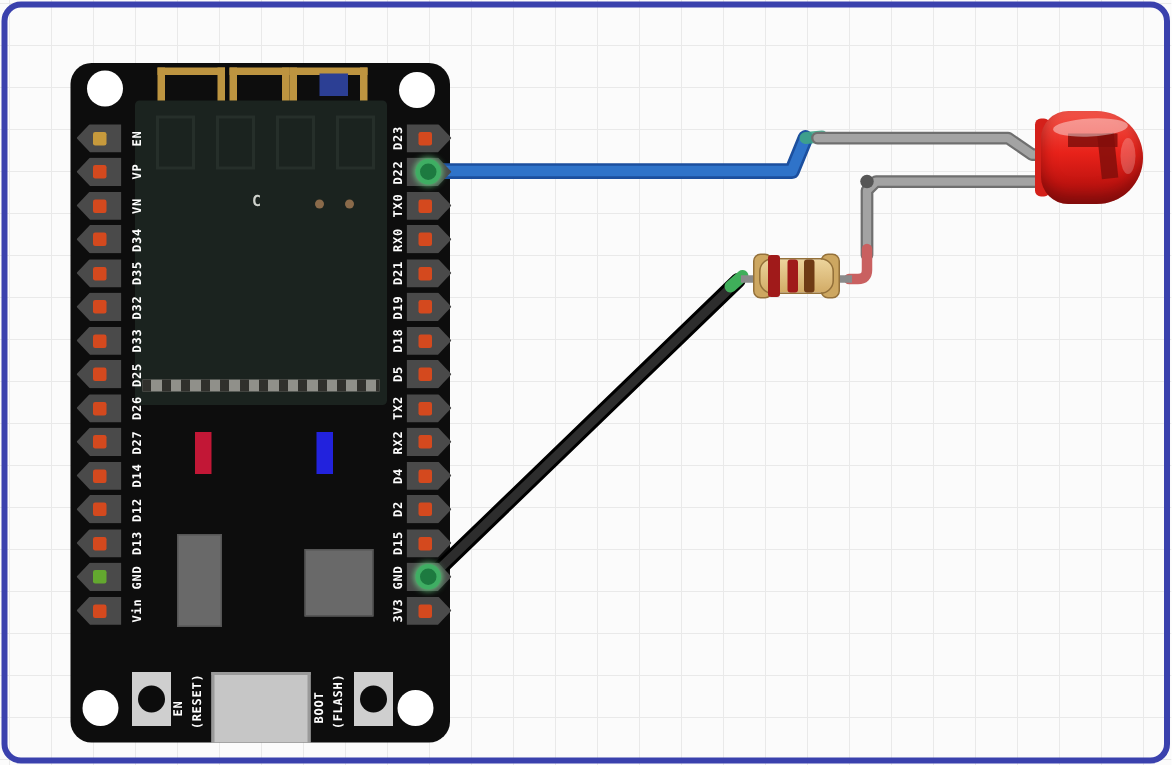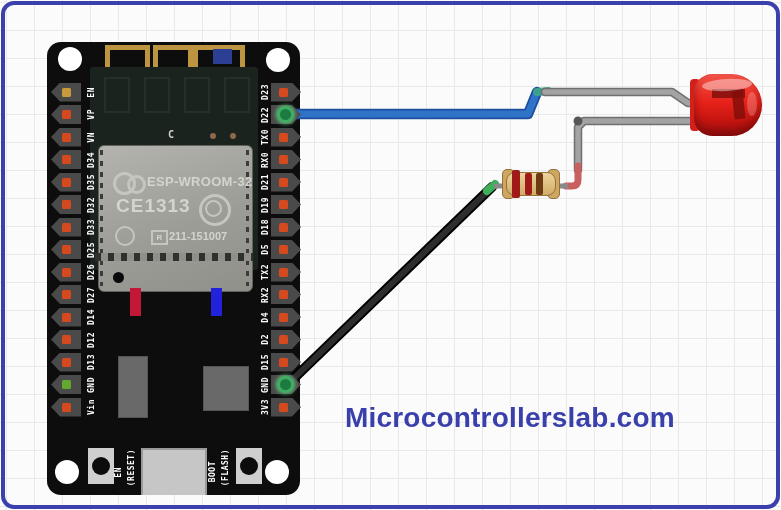--- a/index.html
+++ b/index.html
@@ -102,39 +102,20 @@
 
     <div id="module">
       <div class="ant-slot" style="left:14px"></div>
       <div class="ant-slot" style="left:54px"></div>
       <div class="ant-slot" style="left:94px"></div>
       <div class="ant-slot" style="left:134px"></div>
       <div id="ant-mark">C</div>
       <div class="bronze-dot" style="left:120px"></div>
       <div class="bronze-dot" style="left:140px"></div>
 
-      <div id="shield">
-        <div class="cast" style="left:1px"></div>
-        <div class="cast" style="left:147px"></div>
-
-        <div class="logo-ring" style="left:14px;top:26px;width:17px;height:17px"></div>
-        <div class="logo-ring" style="left:28px;top:29px;width:13px;height:13px"></div>
-        <div class="shield-text" id="mod-title">ESP-WROOM-32</div>
-
-        <div class="shield-text" id="mod-ce">CE1313</div>
-        <div class="logo-ring" style="left:100px;top:48px;width:26px;height:26px"></div>
-        <div class="logo-ring" style="left:106px;top:54px;width:13px;height:13px;border-width:2px"></div>
-
-        <div class="logo-ring" style="left:16px;top:80px;width:16px;height:16px;border-width:2px"></div>
-        <div id="rbox">R</div>
-        <div class="shield-text" id="mod-cert">211-151007</div>
-
-        <div class="shield-text" id="mod-fcc">FCC ID:2AC7Z-ESPWROOM32</div>
-        <div id="pin1-dot"></div>
-      </div>
       <div id="shield-band"></div>
     </div>
 
     <div class="onled" style="left: 83px; top: 246px; background-color: rgb(194, 23, 54);"></div>
     <div class="onled" style="left: 164px; top: 246px; background-color: rgb(34, 34, 221);"></div>
 
     <div class="chip" style="left:71px;top:314px;width:28px;height:60px"></div>
     <div class="chip" style="left:156px;top:324px;width:44px;height:43px"></div>
 
     <div class="btn" style="left:41px;top:406px">
@@ -347,14 +328,13 @@
     <div>
       <div id="led-flange"></div>
       <div id="led-body"></div>
       <div class="led-inner" style="left:712px;top:89px;width:33px;height:9px"></div>
       <div class="led-inner" style="left:733px;top:89px;width:11px;height:30px;transform:rotate(-6deg)"></div>
       <div id="led-hl"></div>
       <div id="led-hl2"></div>
     </div>
   </div>
 
-  <div id="watermark" style="color: rgb(58, 64, 171);">Microcontrollerslab.com</div>
 </div>
 
 </body></html>

